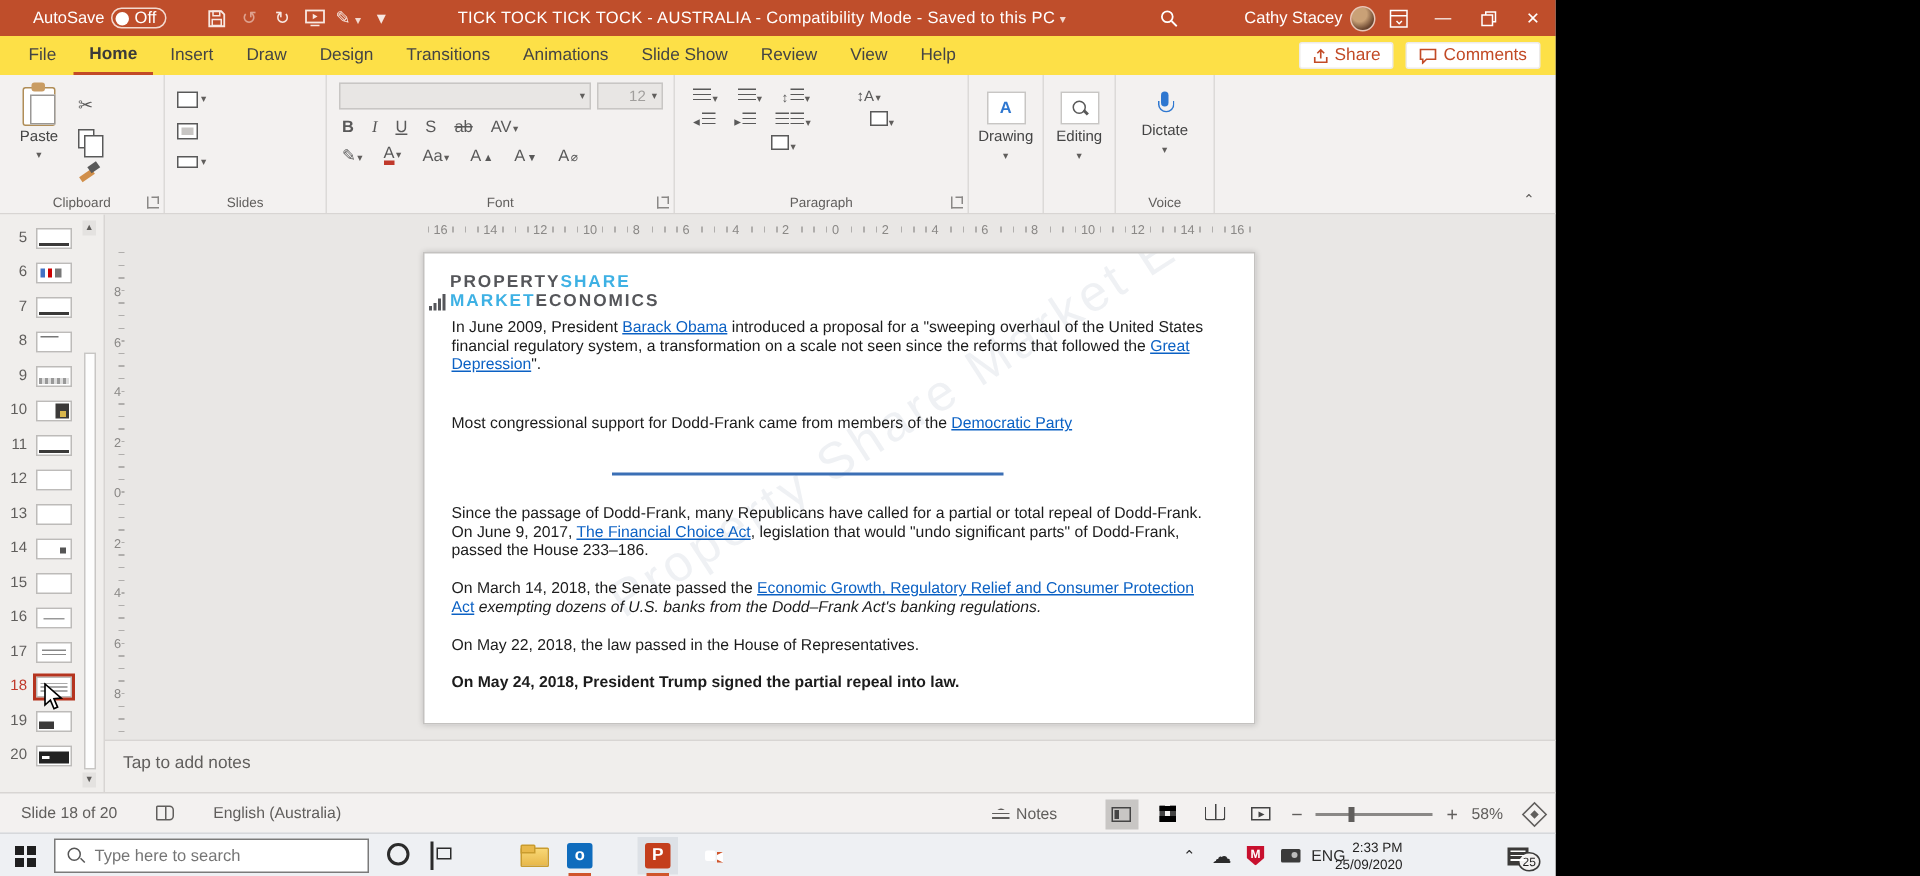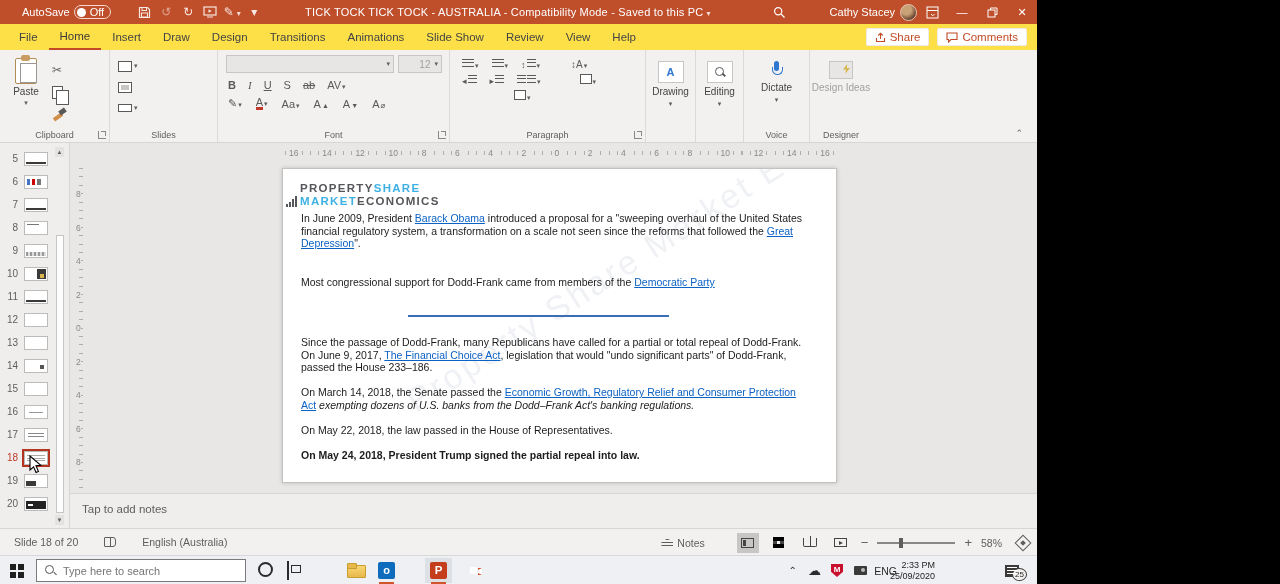--- a/index.html
+++ b/index.html
@@ -17,21 +17,21 @@
   .tb-title { flex:1; text-align:center; white-space:nowrap; overflow:hidden; color:#fff; letter-spacing:.2px; }
   .tb-caret { font-size:8px; margin-left:3px; color:#f3d9cf; }
   .win-btn { width:30px; height:24px; display:flex; align-items:center; justify-content:center; font-size:11px; color:#fff; }
   .avatar { width:17px; height:17px; border-radius:50%; background:radial-gradient(circle at 35% 30%, #c9a177 0 35%, #6e4a33 70%, #3e2a1c); border:1px solid #e8c7b8; margin-left:5px; }
   .svg-ic { display:block; }
 
   
   #tabrow { position:absolute; left:0; top:24px; width:1037px; height:26px; background:#fde047; display:flex; align-items:center; font-size:11.5px; color:#444; }
   #ribbon-tabs { display:flex; align-items:center; height:100%; padding-left:8px; }
   .tab { padding:0 11px; height:100%; display:flex; align-items:center; cursor:default; }
-  .tab.active { border-bottom:2.5px solid #c24a26; font-weight:normal; color:#3b3a39; }
+  .tab.active { border-bottom:2.5px solid #c24a26; font-weight:bold; color:#3b3a39; }
   #tabrow-right { margin-left:auto; display:flex; align-items:center; gap:8px; padding-right:10px; }
   .mini-btn { display:flex; align-items:center; gap:4px; color:#c24a26; font-size:11.5px; border:1px solid #edebe9; background:#fff; padding:2px 8px; border-radius:2px; }
 
   
   #ribbon { position:absolute; left:0; top:50px; width:1037px; height:93px; background:#f3f1f0; border-bottom:1px solid #d8d5d3; display:flex; }
   .rgroup { position:relative; height:100%; border-right:1px solid #dcdad8; padding-top:5px; }
   .rgroup-label { position:absolute; bottom:2px; left:0; right:0; text-align:center; font-size:9px; color:#605e5c; }
   .launcher { position:absolute; bottom:3px; right:3px; width:8px; height:8px; border-left:1px solid #8a8886; border-bottom:1px solid #8a8886; }
   .launcher::after { content:""; position:absolute; left:2px; bottom:2px; width:4px; height:4px; border-right:1px solid #8a8886; border-top:1px solid #8a8886; }
   .bigbtn { display:flex; flex-direction:column; align-items:center; width:52px; font-size:10px; color:#444; gap:2px; padding-top:3px; }
@@ -457,27 +457,20 @@
 
     <div class="rgroup" style="width:66px;">
       <div class="panel-btn">
         <span class="ic-mic"></span>
         <span>Dictate</span>
             <span class="caret">▾</span>
       </div>
       <div class="rgroup-label">Voice</div>
     </div>
 
-    <div class="rgroup" style="width:62px; border-right:none;">
-      <div class="panel-btn">
-        <span class="ic-bulb"></span>
-        <span class="disabled-txt" style="text-align:center; line-height:11px;">Design Ideas</span>
-      </div>
-      <div class="rgroup-label">Designer</div>
-    </div>
 
     <div style="flex:1; border-right:none;" class="rgroup"></div>
     <div id="ribbon-collapse">⌃</div>
   </div>
 
   <div id="main">
 
     <div id="thumb-panel">
       <div id="thumb-list">
             <div class="thumb-row" style="top: 4px;">

